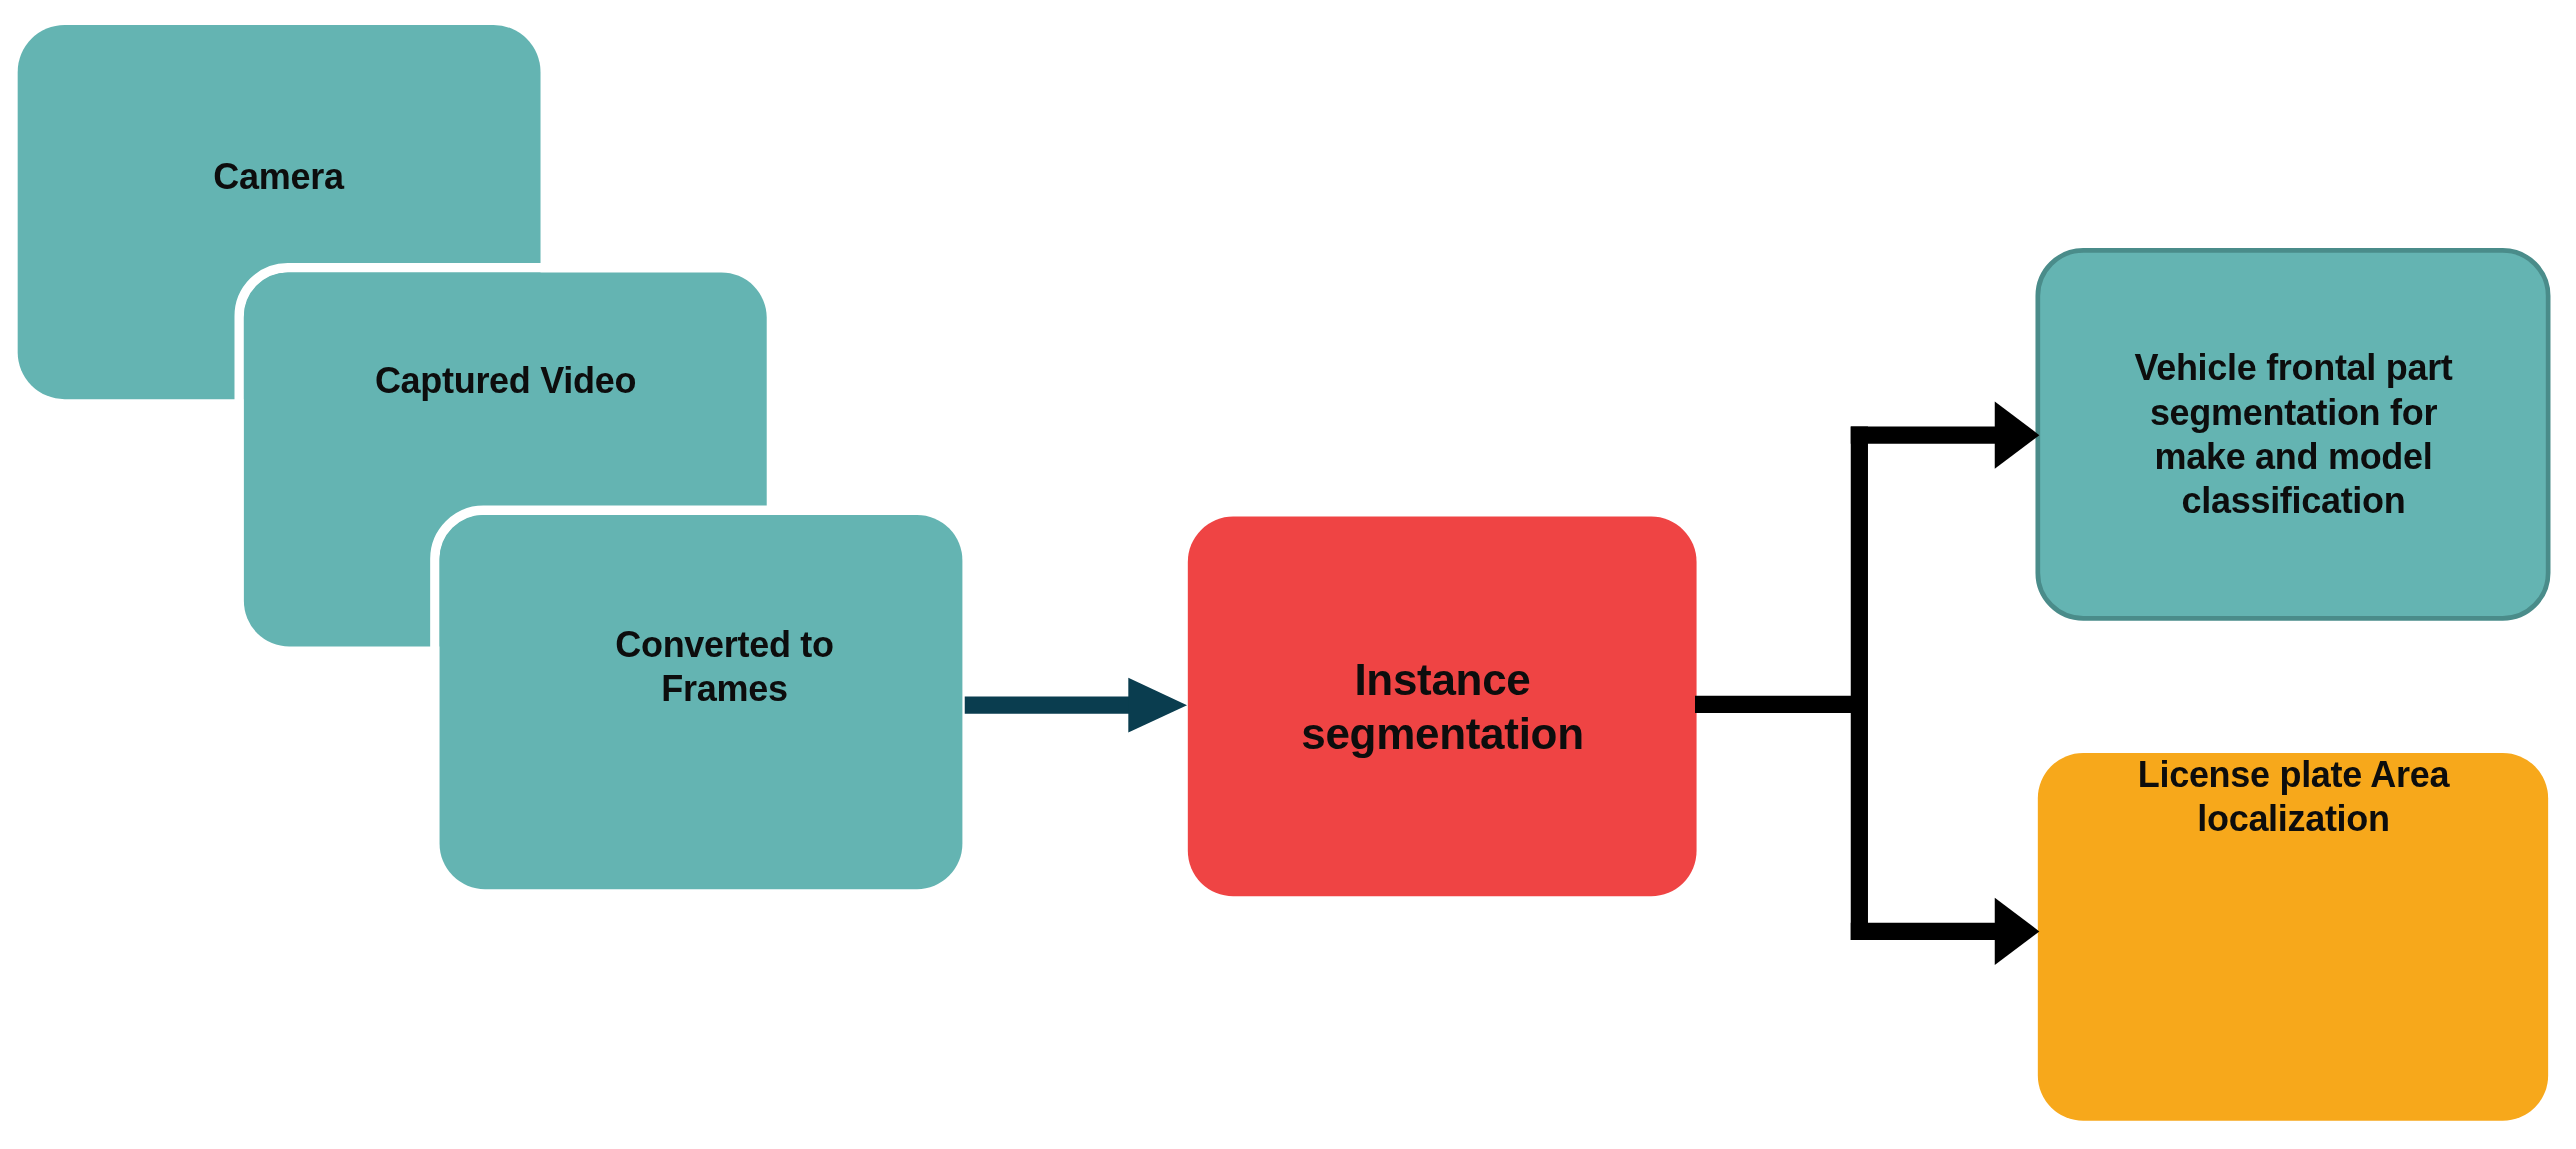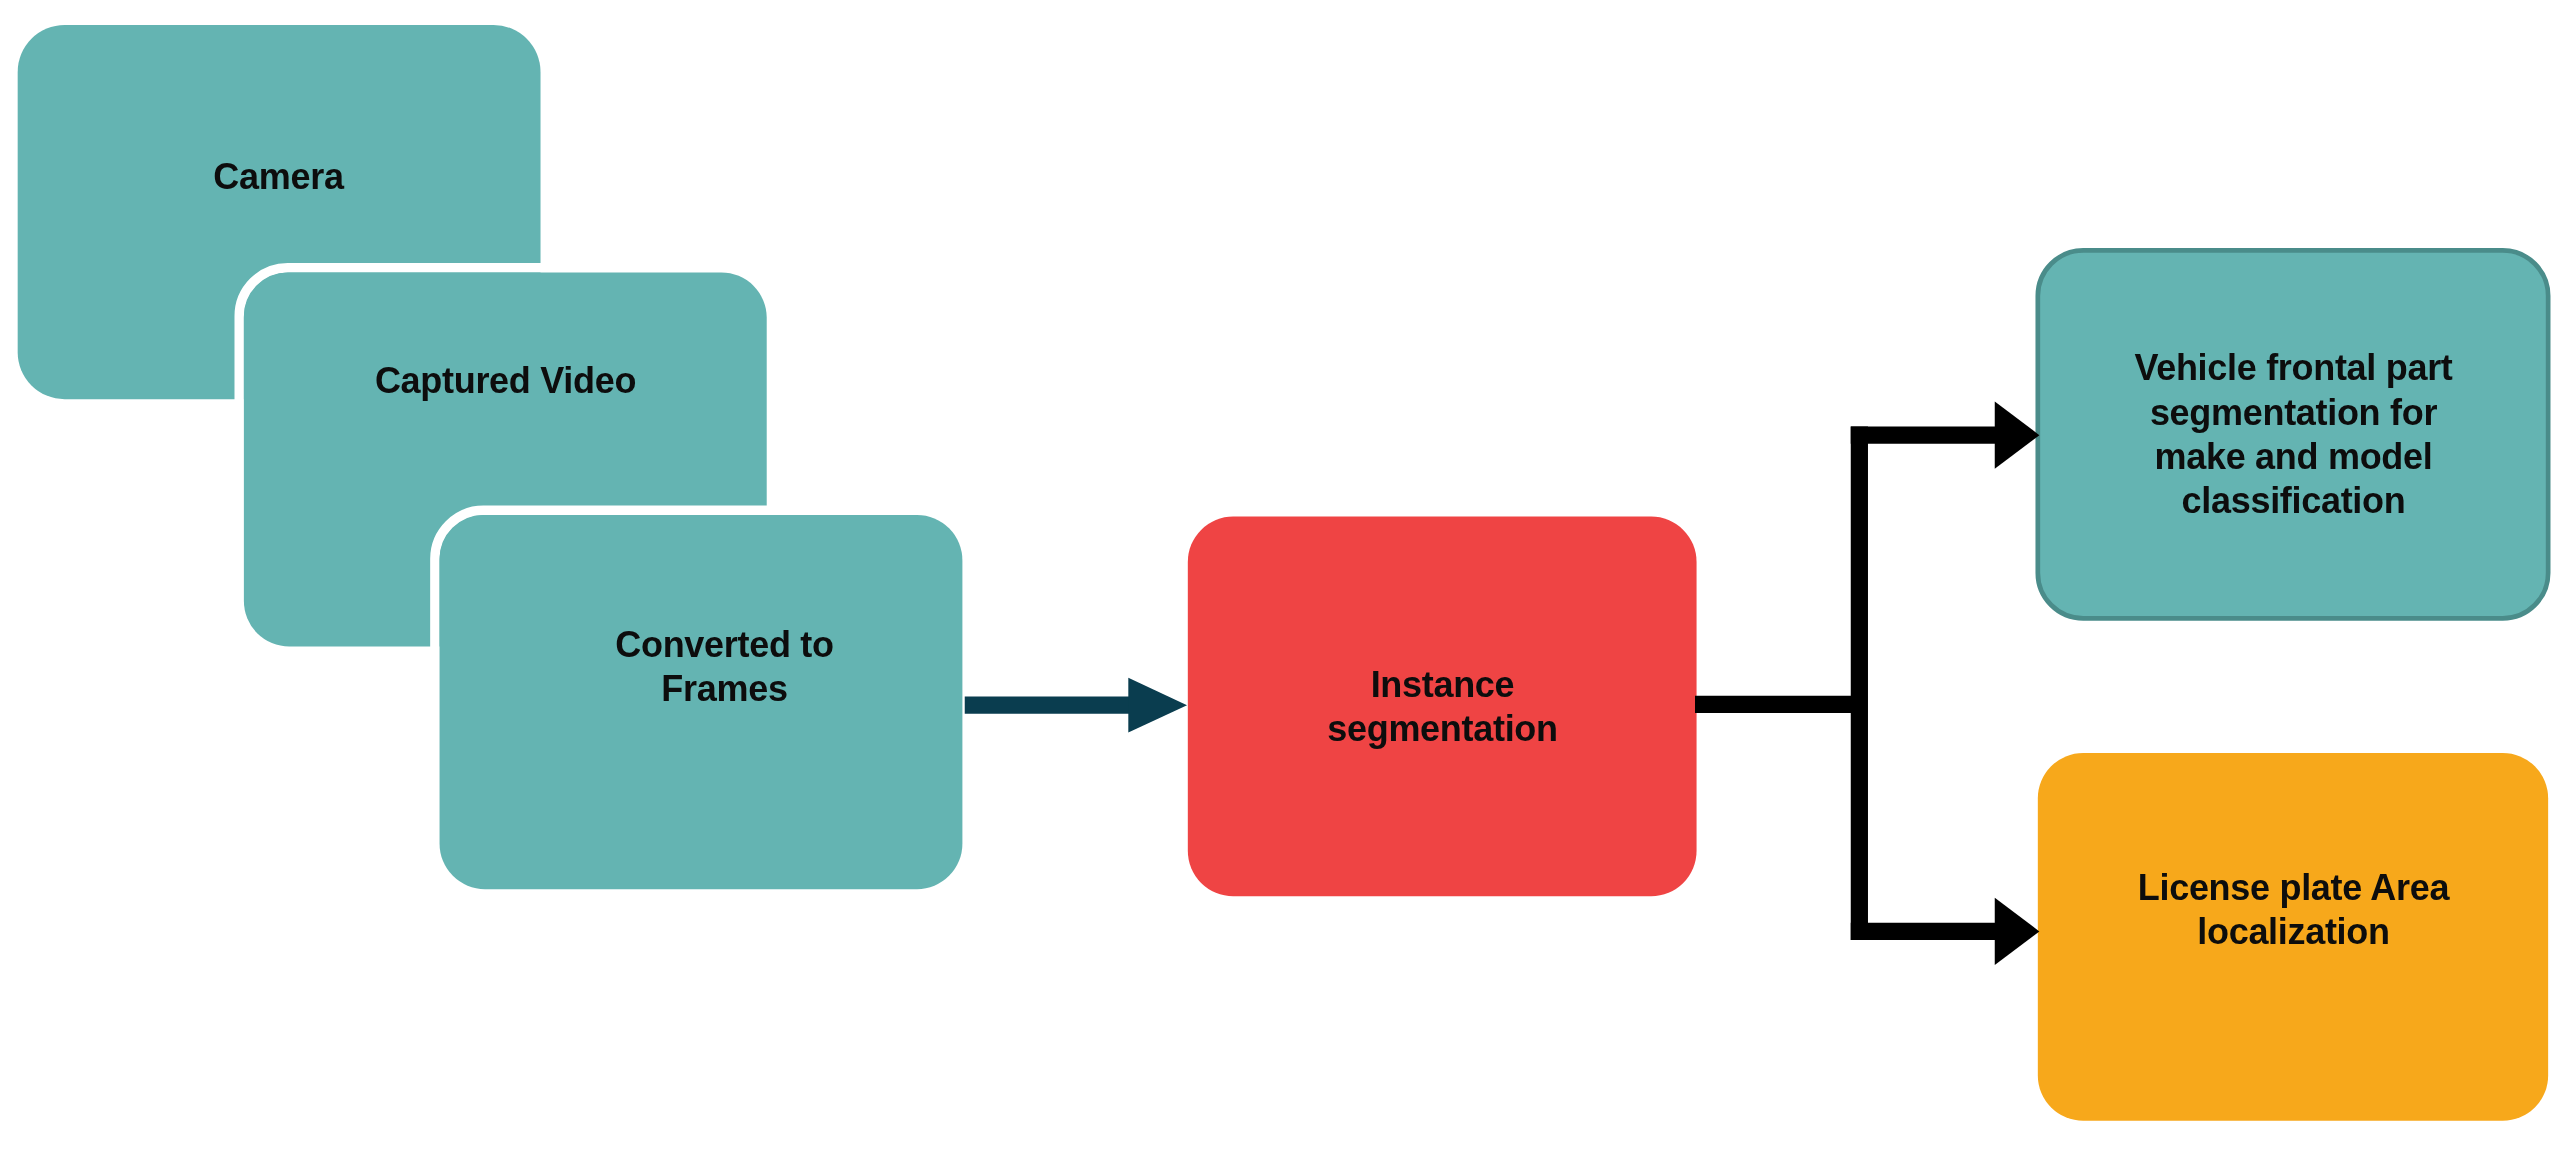--- a/index.html
+++ b/index.html
@@ -36,21 +36,21 @@
     font-family: "Liberation Sans", sans-serif;
     font-weight: 700;
     line-height: 1.23;
     white-space: pre-line;
     pointer-events: none;
     letter-spacing: -0.3px;
   }
   .lbl-camera      { font-size: 36px; }
   .lbl-captured    { font-size: 36px; }
   .lbl-frames      { font-size: 36px; }
-  .lbl-instance    { font-size: 36px; }
+  .lbl-instance    { font-size: 44px; }
   .lbl-vehicle     { font-size: 36px; }
   .lbl-license     { font-size: 36px; }
 
   .hit {
     position: absolute;
     cursor: default;
   }
 </style>
 </head>
 <body>
@@ -106,21 +106,21 @@
 Frames</div>
 
   <div class="node-label lbl-instance" style="left:1188px; top:517px; width:509px; height:380px;">Instance
 segmentation</div>
 
   <div class="node-label lbl-vehicle" style="left:2038px; top:251px; width:511px; height:368px;">Vehicle frontal part
 segmentation for
 make and model
 classification</div>
 
-  <div class="node-label lbl-license" style="left:2038px; top:753px; width:511px; height:368px; align-items:flex-start; padding-top:113px; box-sizing:border-box;">License plate Area
+  <div class="node-label lbl-license" style="left:2038px; top:753px; width:511px; height:368px; align-items:flex-start; box-sizing:border-box;">License plate Area
 localization</div>
 
   <div class="hit" style="left:17px;   top:25px;  width:523px; height:374px;"></div>
   <div class="hit" style="left:244px;  top:272px; width:523px; height:374px;"></div>
   <div class="hit" style="left:439px;  top:515px; width:523px; height:374px;"></div>
   <div class="hit" style="left:1188px; top:517px; width:509px; height:380px;"></div>
   <div class="hit" style="left:2038px; top:251px; width:511px; height:368px;"></div>
   <div class="hit" style="left:2038px; top:753px; width:511px; height:368px;"></div>
 
 </div>

